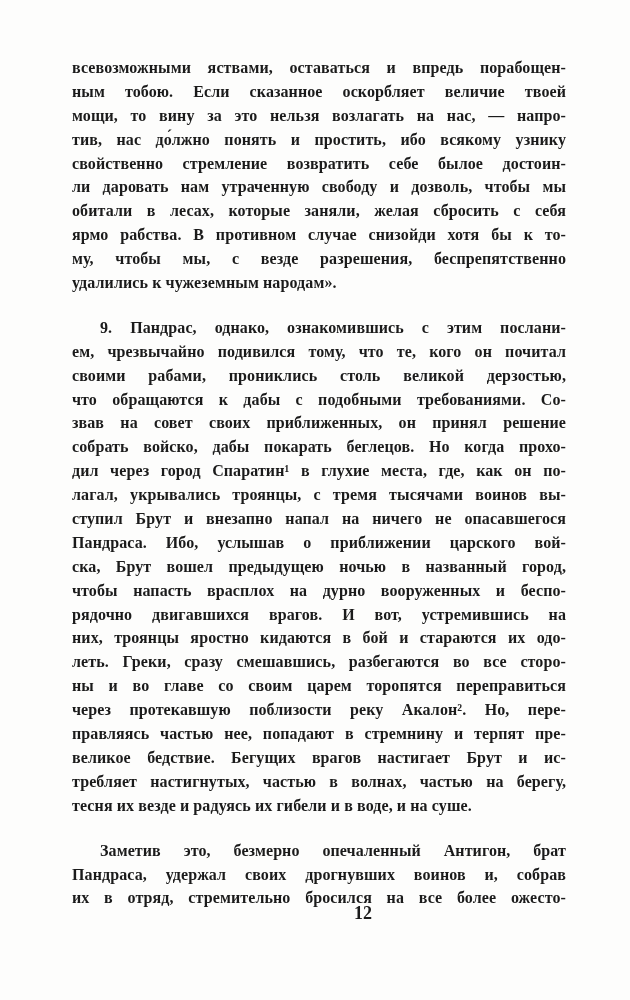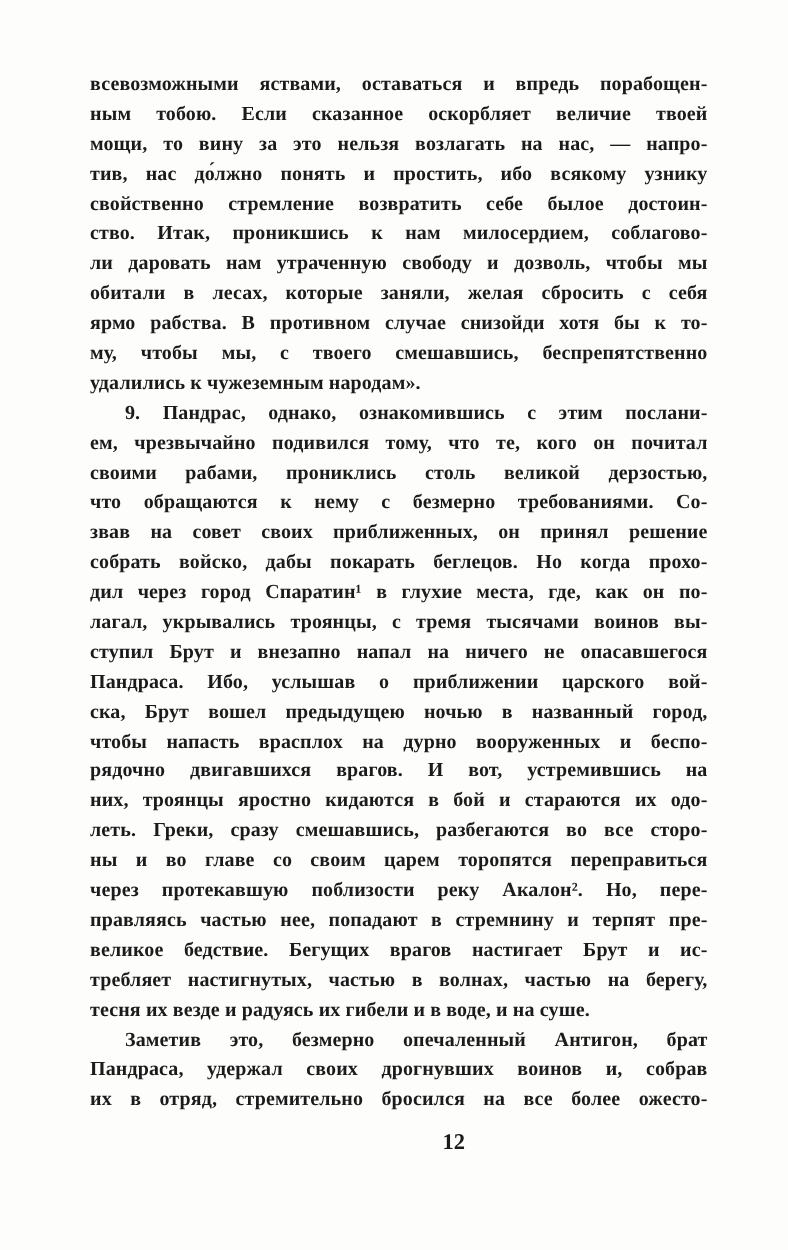--- a/index.html
+++ b/index.html
@@ -34,20 +34,21 @@
     text-align-last: justify;
     text-justify: inter-word;
     white-space: normal;
     letter-spacing: 0.1px;
   }
   .line.no-justify {
     text-align-last: left;
   }
   .line.indent {
     text-indent: 28px;
+    margin-top: 21px;
   }
   .page-number {
     position: absolute;
     left: 0;
     top: 903px;
     width: 630px;
     text-align: center;
     font-size: 18px;
     font-weight: 700;
     color: #1b1b1b;
@@ -58,32 +59,31 @@
 <body>
 
 <div class="page">
   <div class="text-block">
       <div class="paragraph">
         <div class="line">всевозможными яствами, оставаться и впредь порабощен-</div>
         <div class="line">ным тобою. Если сказанное оскорбляет величие твоей</div>
         <div class="line">мощи, то вину за это нельзя возлагать на нас, — напро-</div>
         <div class="line">тив, нас до́лжно понять и простить, ибо всякому узнику</div>
         <div class="line">свойственно стремление возвратить себе былое достоин-</div>
-        <div class="line">ство. Итак, проникшись к нам милосердием, соблагово-</div>
         <div class="line">ли даровать нам утраченную свободу и дозволь, чтобы мы</div>
         <div class="line">обитали в лесах, которые заняли, желая сбросить с себя</div>
         <div class="line">ярмо рабства. В противном случае снизойди хотя бы к то-</div>
-        <div class="line">му, чтобы мы, с твоего смешавшись, беспрепятственно</div>
+        <div class="line">му, чтобы мы, с везде разрешения, беспрепятственно</div>
         <div class="line no-justify">удалились к чужеземным народам».</div>
       </div>
       <div class="paragraph">
         <div class="line indent">9. Пандрас, однако, ознакомившись с этим послани-</div>
         <div class="line">ем, чрезвычайно подивился тому, что те, кого он почитал</div>
         <div class="line">своими рабами, прониклись столь великой дерзостью,</div>
-        <div class="line">что обращаются к нему с безмерно требованиями. Со-</div>
+        <div class="line">что обращаются к дабы с подобными требованиями. Со-</div>
         <div class="line">звав на совет своих приближенных, он принял решение</div>
         <div class="line">собрать войско, дабы покарать беглецов. Но когда прохо-</div>
         <div class="line">дил через город Спаратин¹ в глухие места, где, как он по-</div>
         <div class="line">лагал, укрывались троянцы, с тремя тысячами воинов вы-</div>
         <div class="line">ступил Брут и внезапно напал на ничего не опасавшегося</div>
         <div class="line">Пандраса. Ибо, услышав о приближении царского вой-</div>
         <div class="line">ска, Брут вошел предыдущею ночью в названный город,</div>
         <div class="line">чтобы напасть врасплох на дурно вооруженных и беспо-</div>
         <div class="line">рядочно двигавшихся врагов. И вот, устремившись на</div>
         <div class="line">них, троянцы яростно кидаются в бой и стараются их одо-</div>

